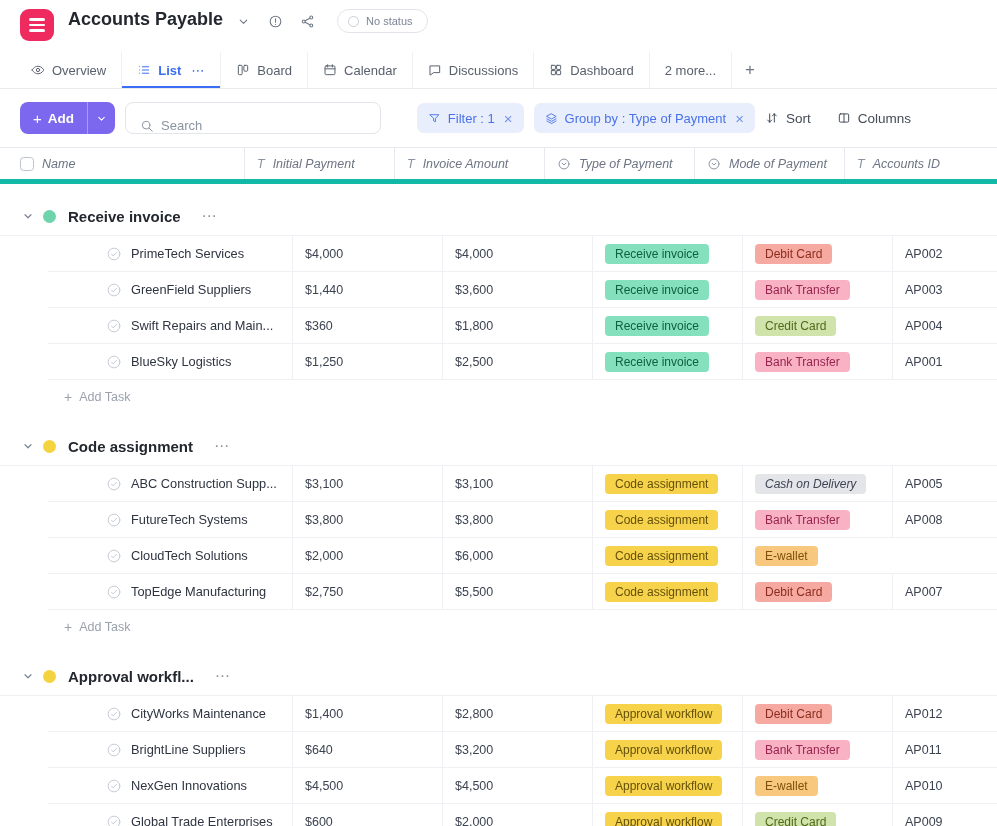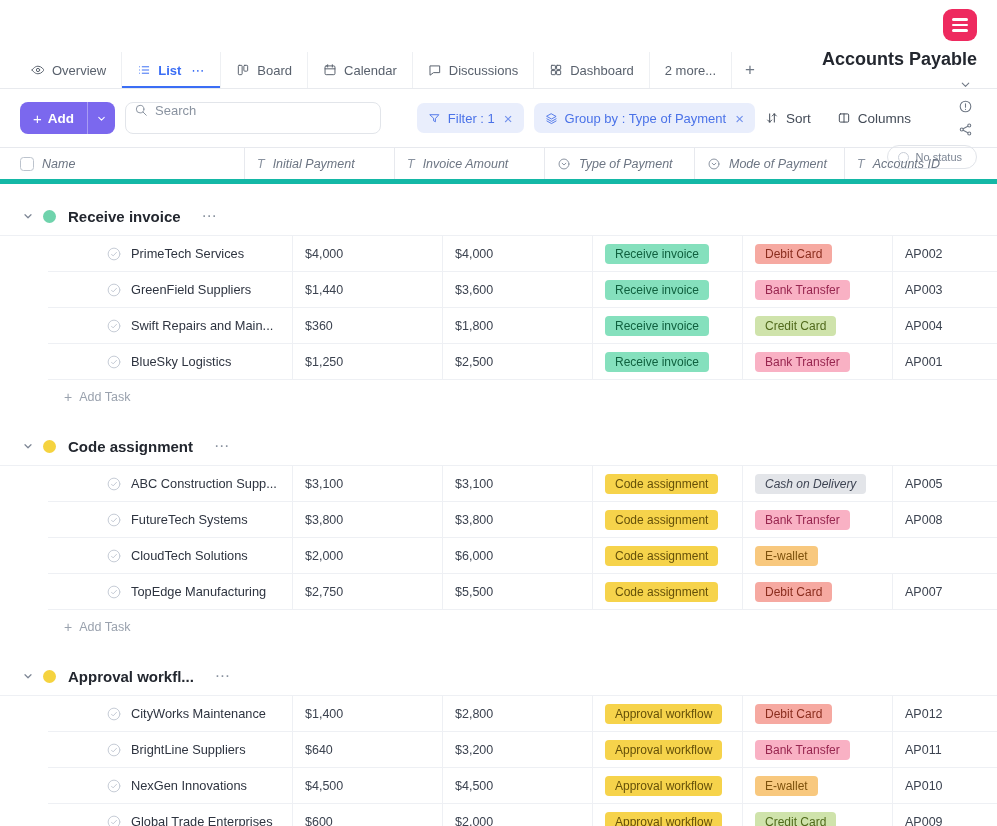--- a/index.html
+++ b/index.html
@@ -6,21 +6,21 @@
   html,body { width: 997px; height: 826px; }
   body {
     overflow: hidden;
     background: #ffffff;
     font-family: "Liberation Sans", "DejaVu Sans", sans-serif;
     color: #2a2f38;
   }
   .ic { width: 15px; height: 15px; fill: none; stroke: currentColor; stroke-width: 1.7; stroke-linecap: round; stroke-linejoin: round; display: block; }
 
   
-  .topbar { display: flex; align-items: flex-end; gap: 8px; height: 52px; padding: 9px 20px; flex-direction: column; }
+  .topbar { display: flex; align-items: flex-start; gap: 8px; height: 52px; padding: 9px 20px; }
   .logo { width: 34px; height: 32px; border-radius: 9px; background: var(--logo-red, #ee2a5f);
           display: flex; flex-direction: column; justify-content: center; align-items: center; gap: 3px; cursor: pointer; flex: none; }
   .logo .bar { width: 16px; height: 2.5px; background: #fff; border-radius: 2px; }
   .title { font-size: 18px; font-weight: 700; color: #23272f; margin-left: 6px; white-space: nowrap; }
   .icon-btn { color: #6f7885; display: flex; align-items: center; justify-content: center; width: 24px; height: 24px; cursor: pointer; }
   .icon-btn.small .ic { width: 13px; height: 13px; stroke-width: 2; }
   .status-pill { display: flex; align-items: center; gap: 7px; border: 1px solid #e1e4e9; border-radius: 999px;
                  padding: 5px 14px 5px 10px; color: #7d8694; font-size: 11px; margin-left: 10px; cursor: pointer; white-space: nowrap; }
   .status-dot { width: 11px; height: 11px; border: 1.5px solid #c9ced7; border-radius: 50%; }
 
@@ -36,22 +36,22 @@
 
   
   .toolbar { display: flex; align-items: center; gap: 10px; padding: 13px 86px 13px 20px; }
   .add-btn { display: flex; align-items: stretch; background: var(--accent, #7b68ee); color: #fff;
              border-radius: 8px; height: 32px; overflow: hidden; cursor: pointer; flex: none; }
   .add-main { display: flex; align-items: center; gap: 6px; padding: 0 13px; font-size: 13.5px; font-weight: 600; }
   .add-plus { font-size: 15px; font-weight: 400; }
   .add-divider { width: 1px; background: rgba(255,255,255,.35); }
   .add-caret { display: flex; align-items: center; padding: 0 8px; }
   .add-caret .ic { width: 11px; height: 11px; stroke-width: 2.2; }
-  .search { display: flex; align-items: flex-start; gap: 7px; width: 256px; height: 32px; border: 1px solid #e2e5ea;
-            border-radius: 8px; padding: 0 8px; color: #8a93a0; background: #fff; }
+  .search { display: flex; align-items: flex-end; gap: 7px; width: 256px; height: 32px; border: 1px solid #e2e5ea;
+            border-radius: 8px; padding: 0 14px; color: #8a93a0; background: #fff; }
   .search .ic { width: 14px; height: 14px; flex: none; }
   .search input { border: none; outline: none; flex: 1; min-width: 0; font-size: 13px; font-family: inherit; color: #2a2f38; background: transparent; }
   .search input::placeholder { color: #8a93a0; }
   .chips { display: flex; gap: 10px; margin-left: 26px; }
   .chip { display: flex; align-items: center; gap: 7px; background: var(--chip-bg, #e9eefc); color: var(--chip-text, #4a72e8);
           border-radius: 7px; height: 30px; padding: 0 11px; font-size: 13px; cursor: pointer; white-space: nowrap; }
   .chip .ic { width: 13px; height: 13px; }
   .chip-x { font-size: 15px; opacity: .75; margin-left: 2px; line-height: 1; }
   .tool { display: flex; align-items: center; gap: 7px; font-size: 13.5px; color: #434b57; cursor: pointer; white-space: nowrap; }
   .tool.sort { margin-left: auto; }

